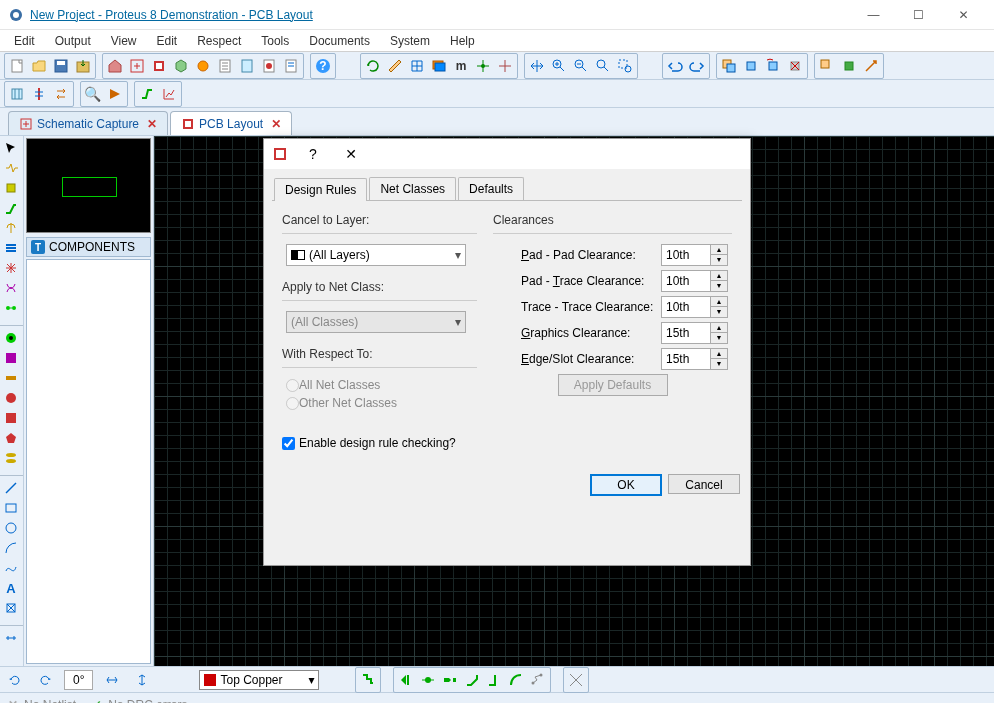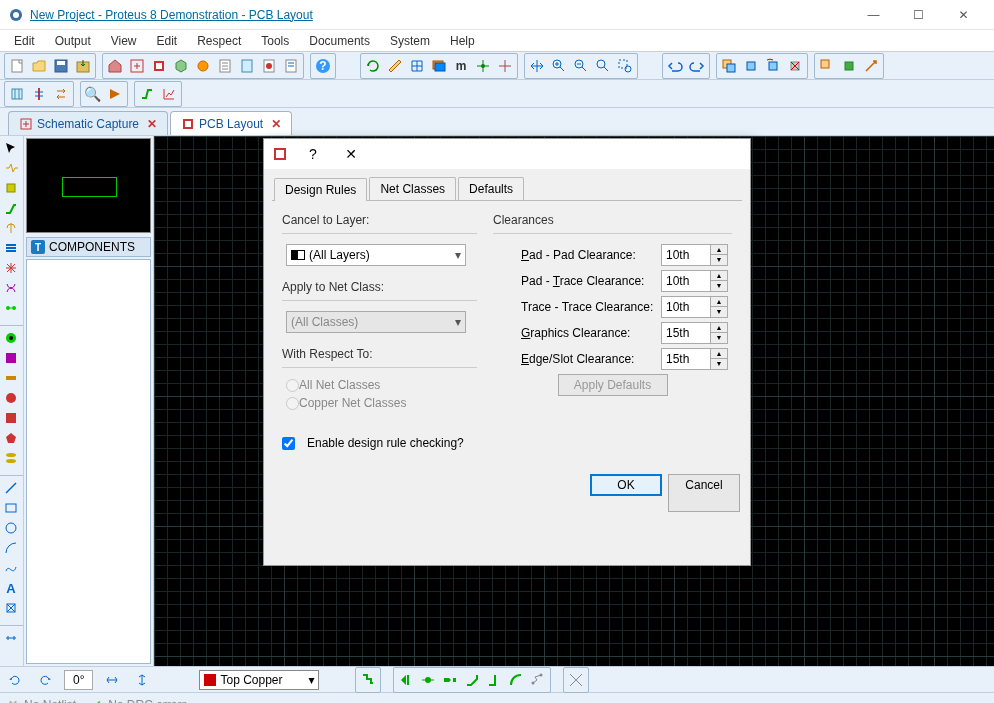--- a/index.html
+++ b/index.html
@@ -72,24 +72,24 @@
 .disabled-input { background: #e6e6e6 !important; color: #888; }
 .clear-row { display: flex; align-items: center; margin-bottom: 4px; margin-left: 24px; }
 .clear-row label { width: 140px; }
 .spinner { display: flex; }
 .spinner input { width: 50px; height: 22px; border: 1px solid #aaa; padding: 0 4px; }
 .spinbtns { display: flex; flex-direction: column; border: 1px solid #aaa; border-left: none; }
 .spinbtns div { width: 16px; height: 10px; font-size: 7px; text-align: center; line-height: 9px; background: #eee; border-bottom: 1px solid #aaa; }
 .spinbtns div:last-child { border-bottom: none; }
 .radio-row { display: flex; align-items: center; margin-bottom: 4px; color: #888; }
 .radio-row input { margin: 0; }
-.checkrow { display: flex; align-items: center; gap: 12px; margin-top: 8px; }
+.checkrow { display: flex; align-items: center; gap: 4px; margin-top: 8px; }
 .dlgfoot { display: flex; justify-content: flex-end; gap: 6px; padding: 4px 10px 10px; }
 .okbtn { width: 72px; height: 22px; border: 2px solid #0078d7; background: #e5f1fb; text-align:center; line-height:18px; }
-.cbtn { width: 72px; height: 38px; border: 1px solid #aaa; background: #e8e8e8; text-align:center; line-height:20px; }
+.cbtn { width: 72px; height: 20px; border: 1px solid #aaa; background: #e8e8e8; text-align:center; line-height:20px; }
 svg { display: block; }
 .u { text-decoration: underline; }
 .small-icon { font-size: 14px; line-height: 1; }
 </style>
 </head>
 <body>
 
 <div class="titlebar">
   <svg class="app-icon" viewBox="0 0 16 16">
       <circle cx="8" cy="8" r="6" fill="#3a6ea5"></circle>
@@ -672,21 +672,21 @@
         </div>
 
         <div class="grp-label">With Respect To:</div>
         <div class="grp-body" style="border-top:1px solid #ccc">
           <div class="radio-row">
               <input type="radio" disabled="" style="">
               <span>All Net Classes</span>
             </div>
           <div class="radio-row">
               <input type="radio" disabled="" style="">
-              <span>Copper Net Classes</span>
+              <span>Other Net Classes</span>
             </div>
         </div>
       </div>
 
       <div class="col">
         <div class="grp-label">Clearances</div>
         <div class="grp-body">
           <div class="clear-row">
             <label><span class="u">P</span>ad - Pad Clearance:</label>
             <div class="spinner">

